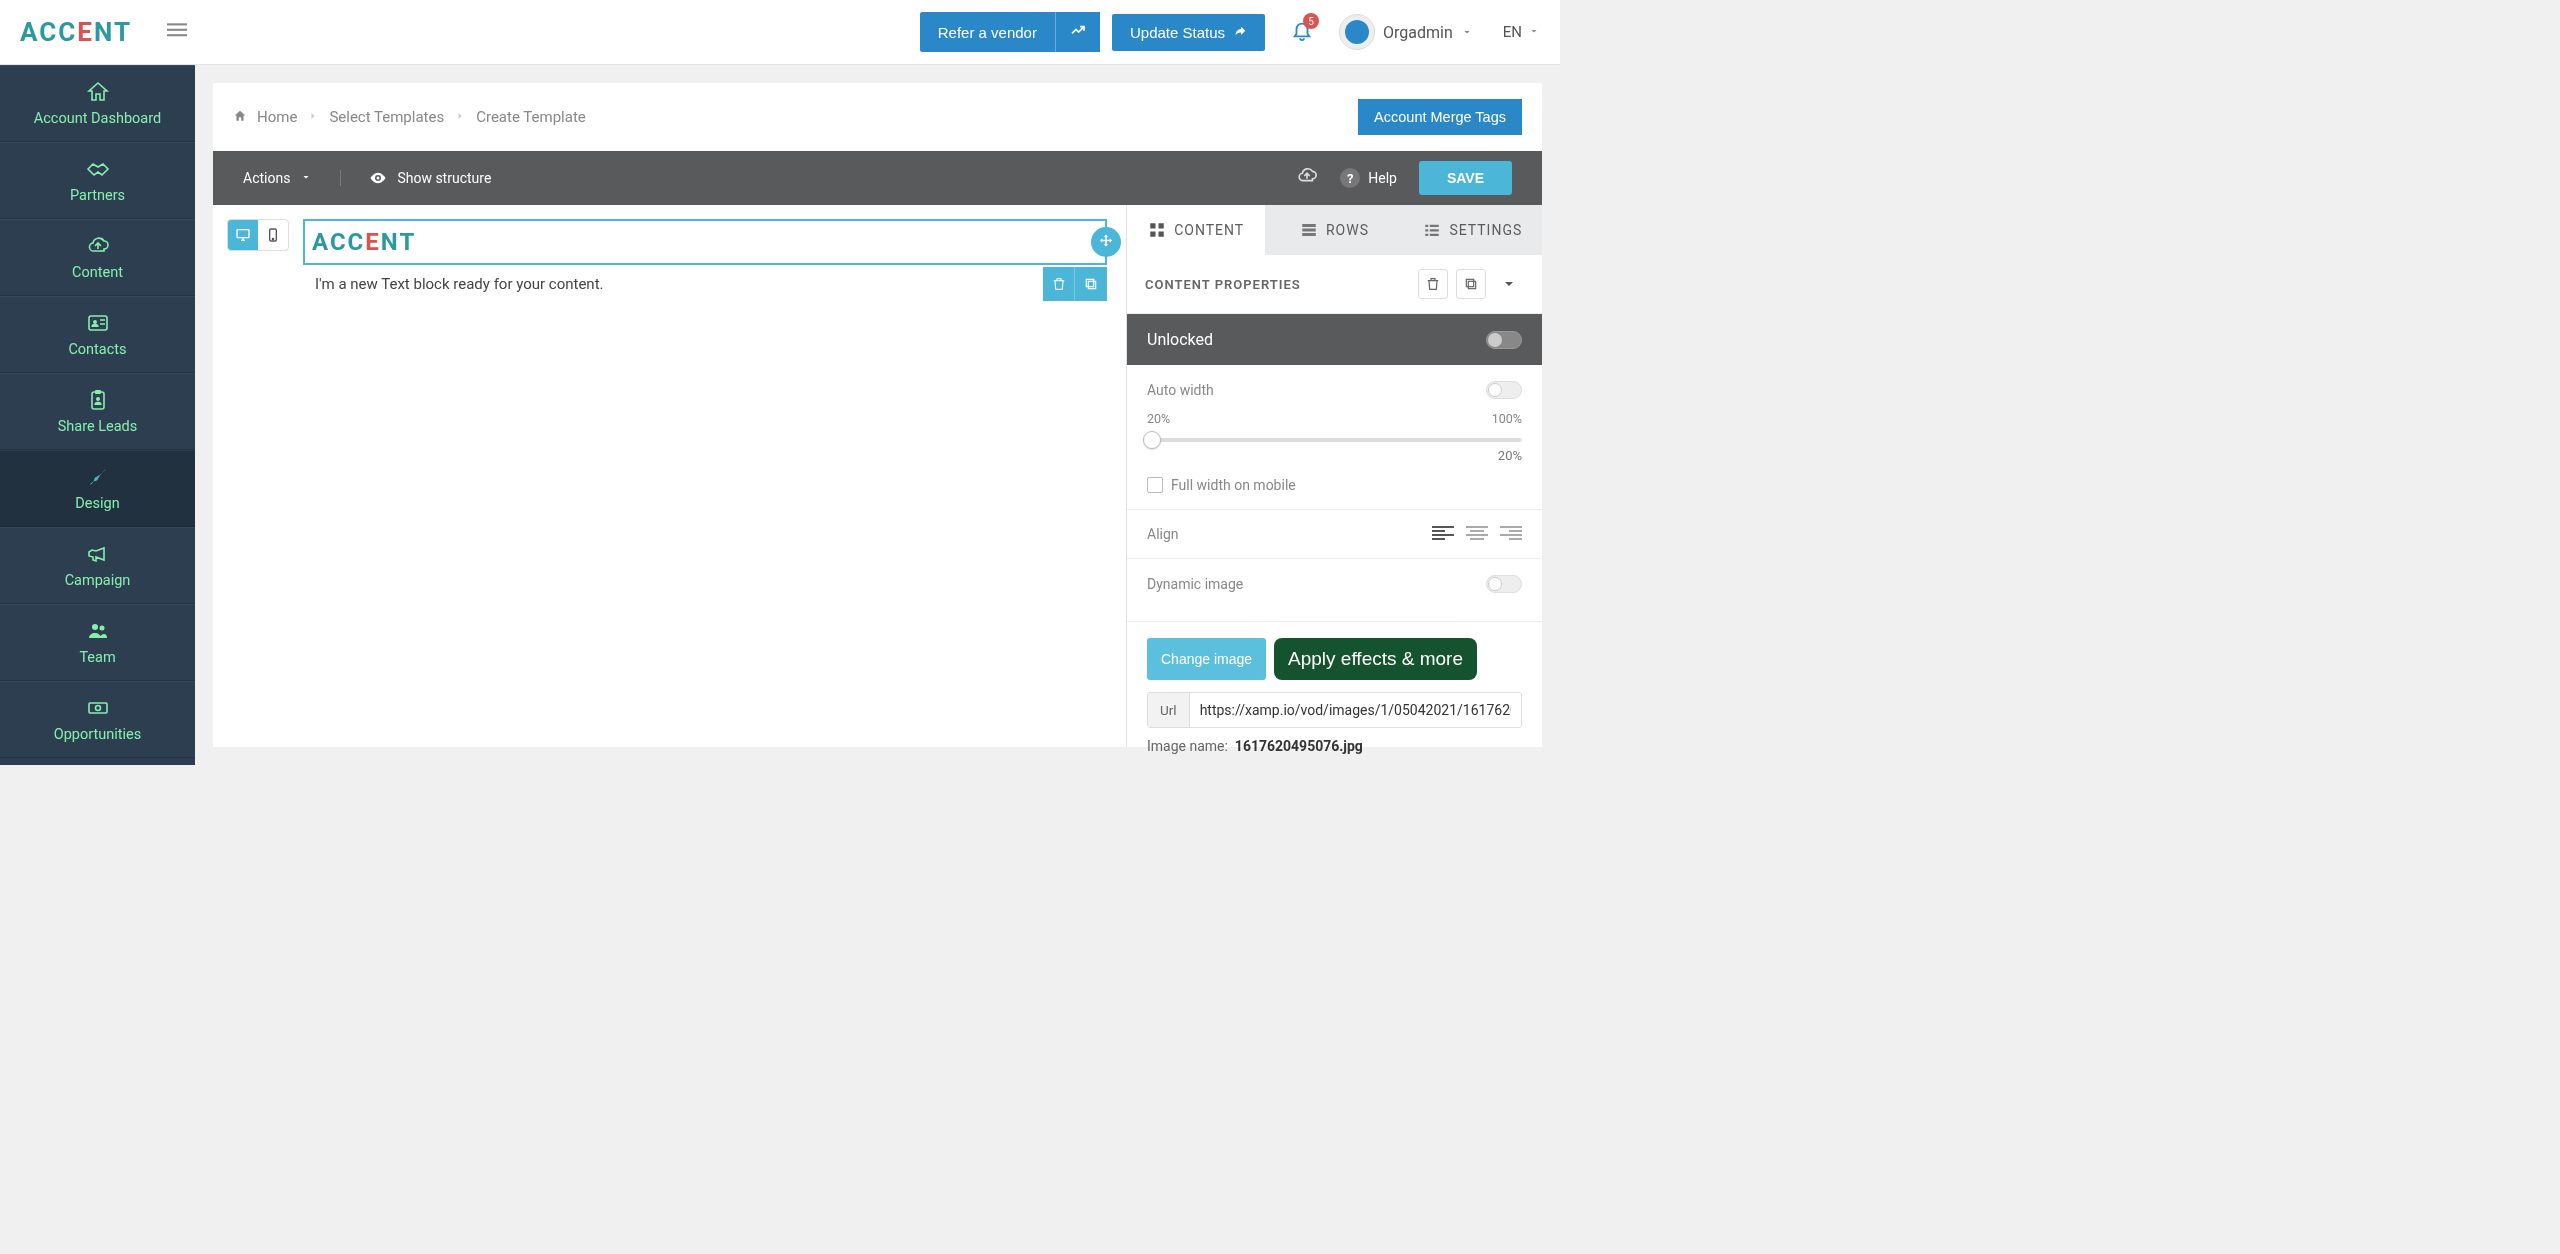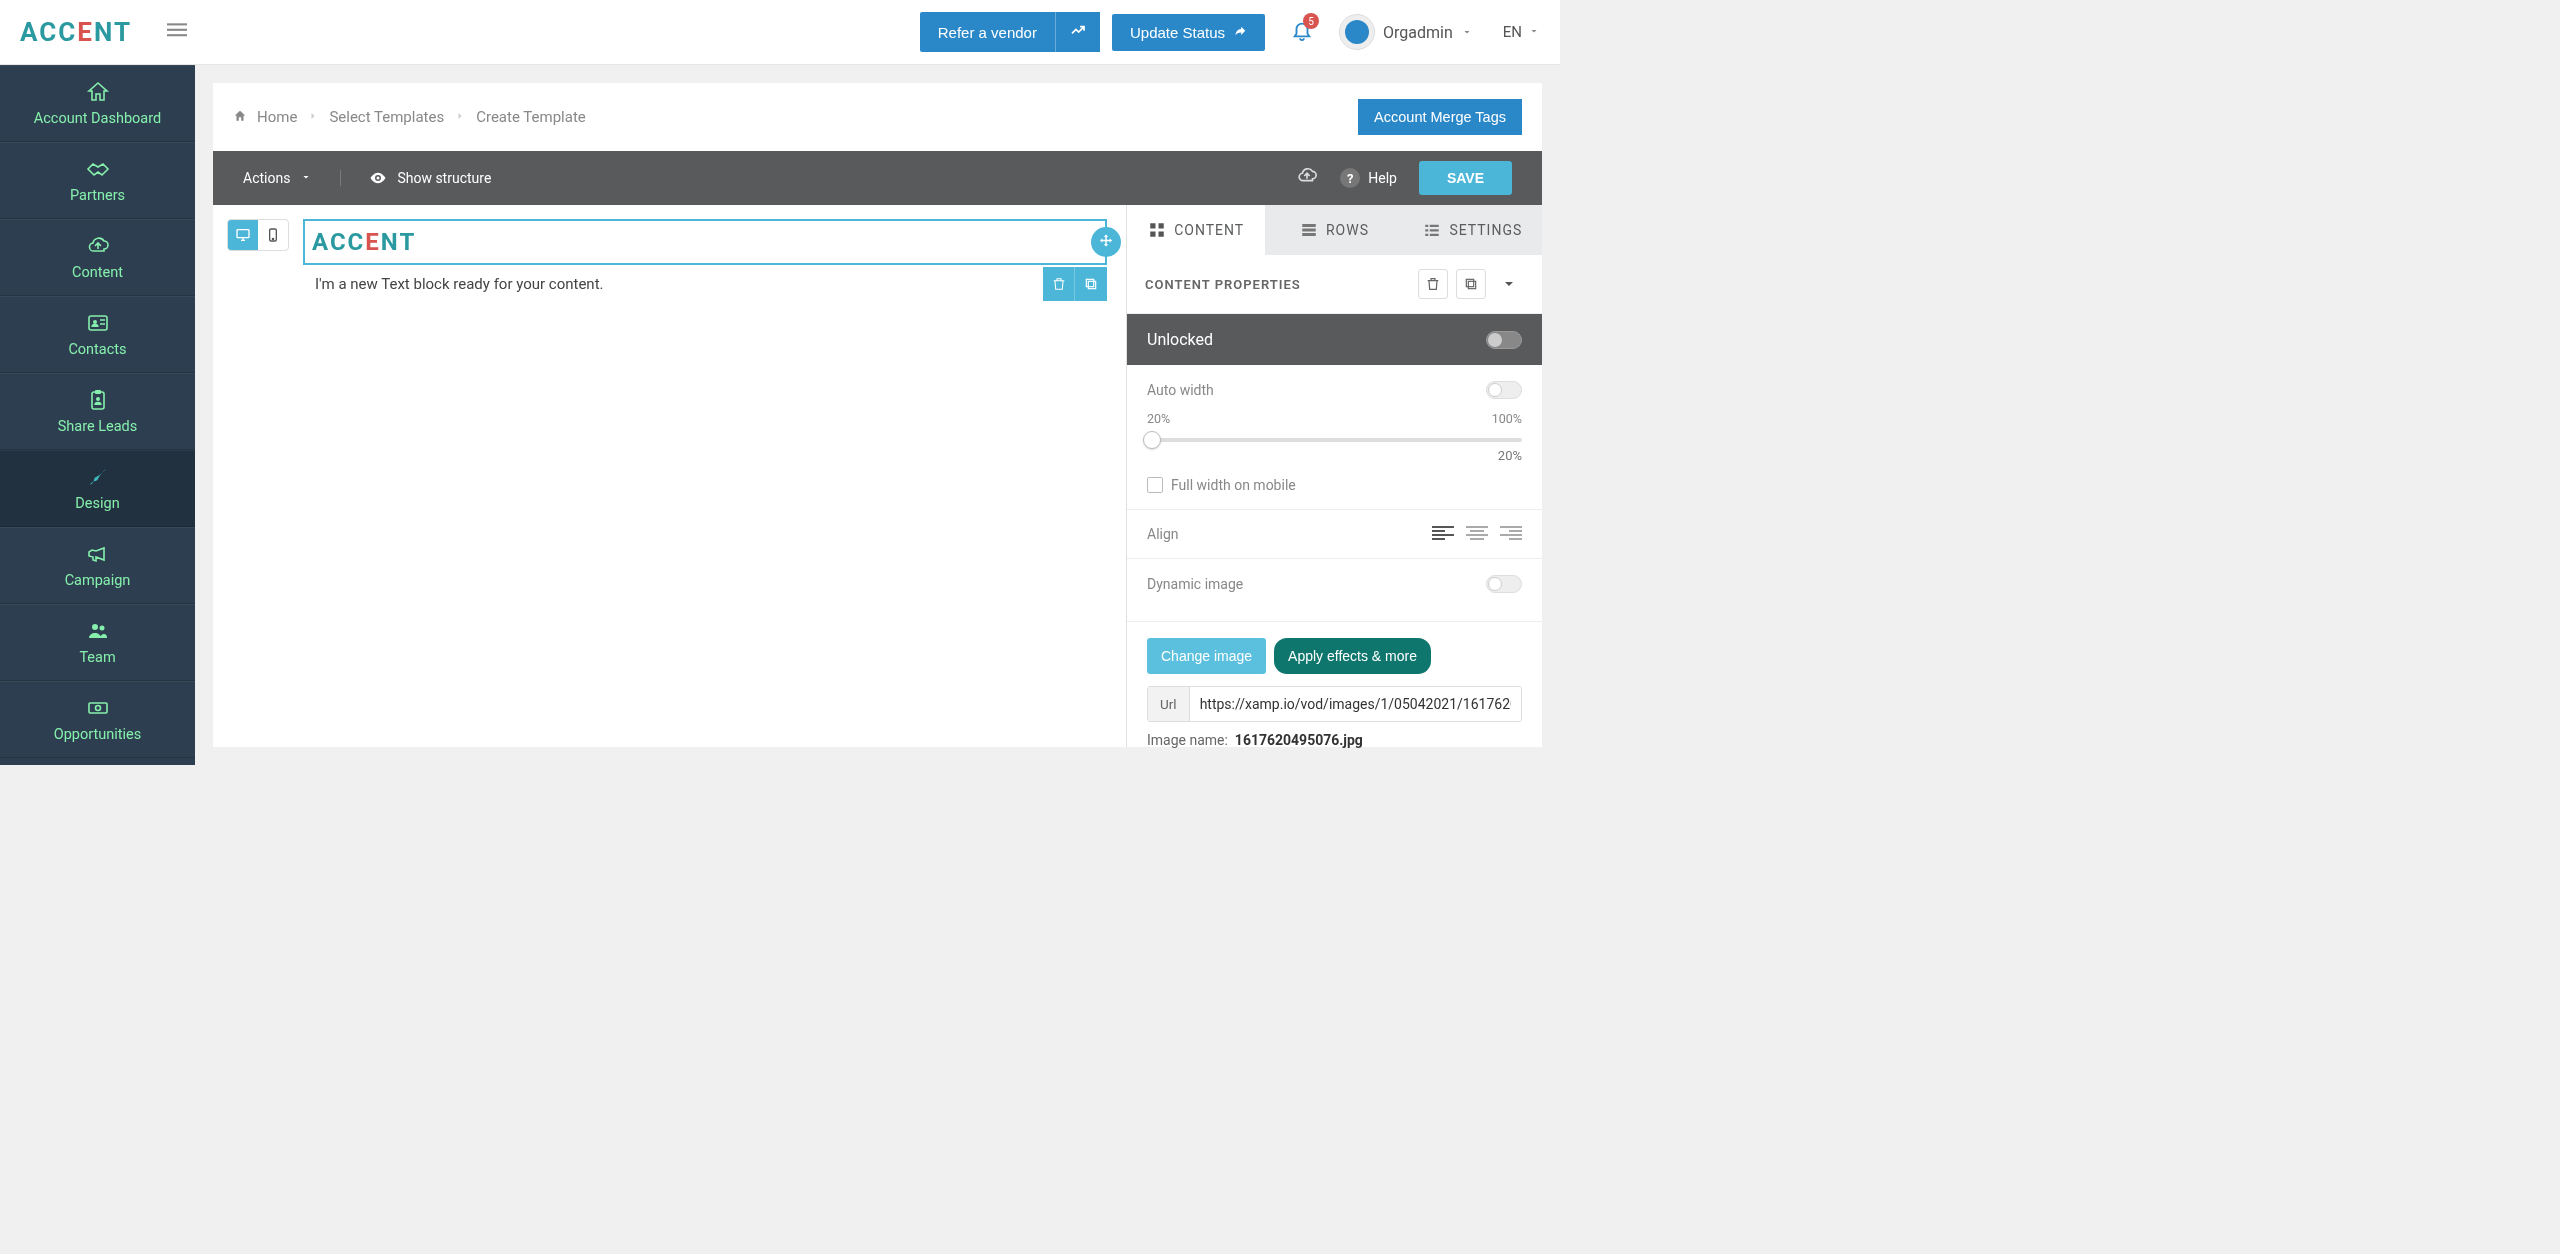--- a/index.html
+++ b/index.html
@@ -108,21 +108,21 @@
 .checkbox-row label { font-size: 14px; color: #888; cursor: pointer; }
 .align-btns { display: flex; gap: 12px; margin-left: auto; }
 .align-btn { width: 22px; height: 16px; cursor: pointer; display: flex; flex-direction: column; gap: 2px; }
 .align-btn span { height: 2px; background: #aaa; }
 .align-btn.active span { background: #555; }
 .align-left span:nth-child(1){width:100%} .align-left span:nth-child(2){width:60%} .align-left span:nth-child(3){width:100%} .align-left span:nth-child(4){width:60%}
 .align-center { align-items: center; } .align-center span:nth-child(1){width:100%} .align-center span:nth-child(2){width:60%} .align-center span:nth-child(3){width:100%} .align-center span:nth-child(4){width:60%}
 .align-right { align-items: flex-end; } .align-right span:nth-child(1){width:100%} .align-right span:nth-child(2){width:60%} .align-right span:nth-child(3){width:100%} .align-right span:nth-child(4){width:60%}
 
 .btn-lightblue { background: #5bc0de; color: #fff; border: none; padding: 10px 14px; font-size: 14px; cursor: pointer; border-radius: 3px; }
-.btn-dark { background: #0f766e; color: #fff; border: none; padding: 10px 14px; font-size: 14px; cursor: pointer; border-radius: 13px; }
+.btn-dark { background: #14532d; color: #fff; border: none; padding: 10px 14px; font-size: 19px; cursor: pointer; border-radius: 8px; }
 .url-row { display: flex; margin-top: 12px; border: 1px solid #ddd; border-radius: 3px; overflow: hidden; }
 .url-label { background: #f2f2f2; padding: 9px 12px; font-size: 13.5px; color: #666; border-right: 1px solid #ddd; }
 .url-input { flex: 1; border: none; padding: 9px 10px; font-size: 14px; font-family: inherit; color: #333; min-width: 0; }
 .image-name-row { margin-top: 10px; font-size: 14px; color: #666; }
 .image-name-row strong { font-weight: 700; color: #333; }
 
 .chev-down svg, .small-ic svg { width: 12px; height: 12px; }
 </style>
 </head>
 <body>

